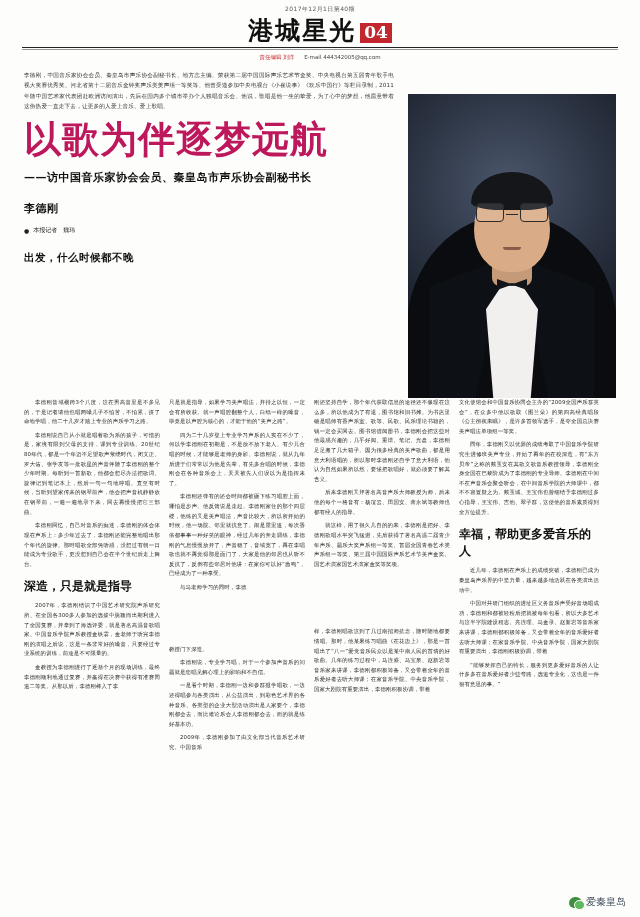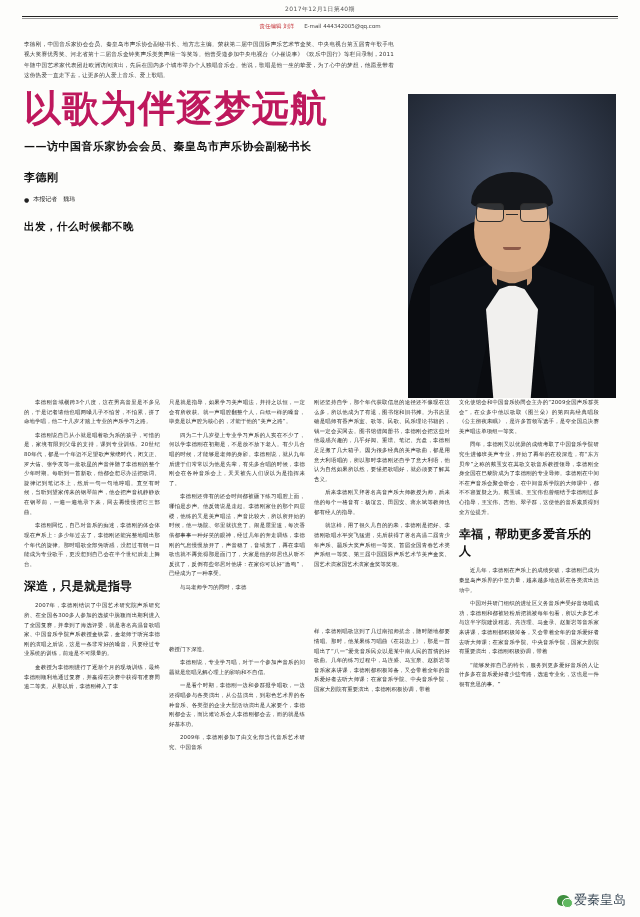--- a/index.html
+++ b/index.html
@@ -299,21 +299,21 @@
   }
 
   
   .footer-badge {
     position: absolute;
     right: 14px;
     bottom: 8px;
     display: flex;
     align-items: center;
     gap: 4px;
-    font-size: 13px;
+    font-size: 10px;
     color: #3c4b58;
   }
   .wechat-icon {
     width: 13px;
     height: 11px;
     background: #3f8f3f;
     border-radius: 6px 6px 5px 5px;
     position: relative;
   }
   .wechat-icon:after {
@@ -328,20 +328,24 @@
     border: 1px solid #fdfdfb;
   }
 </style>
 </head>
 <body>
 
 <div class="page">
 
   <div class="top-date">2017年12月1日第40期</div>
 
+  <div class="masthead">
+    <div class="masthead-title">港城星光</div>
+    <div class="masthead-num">04</div>
+  </div>
   <div class="rule-wrap">
     <div class="rule"></div>
     <div class="rule thin"></div>
   </div>
   <div class="contact-line">
     <span class="red">责任编辑 刘洋</span>
     <span>E-mail 444342005@qq.com</span>
   </div>
 
   <div class="lead-wrap">

